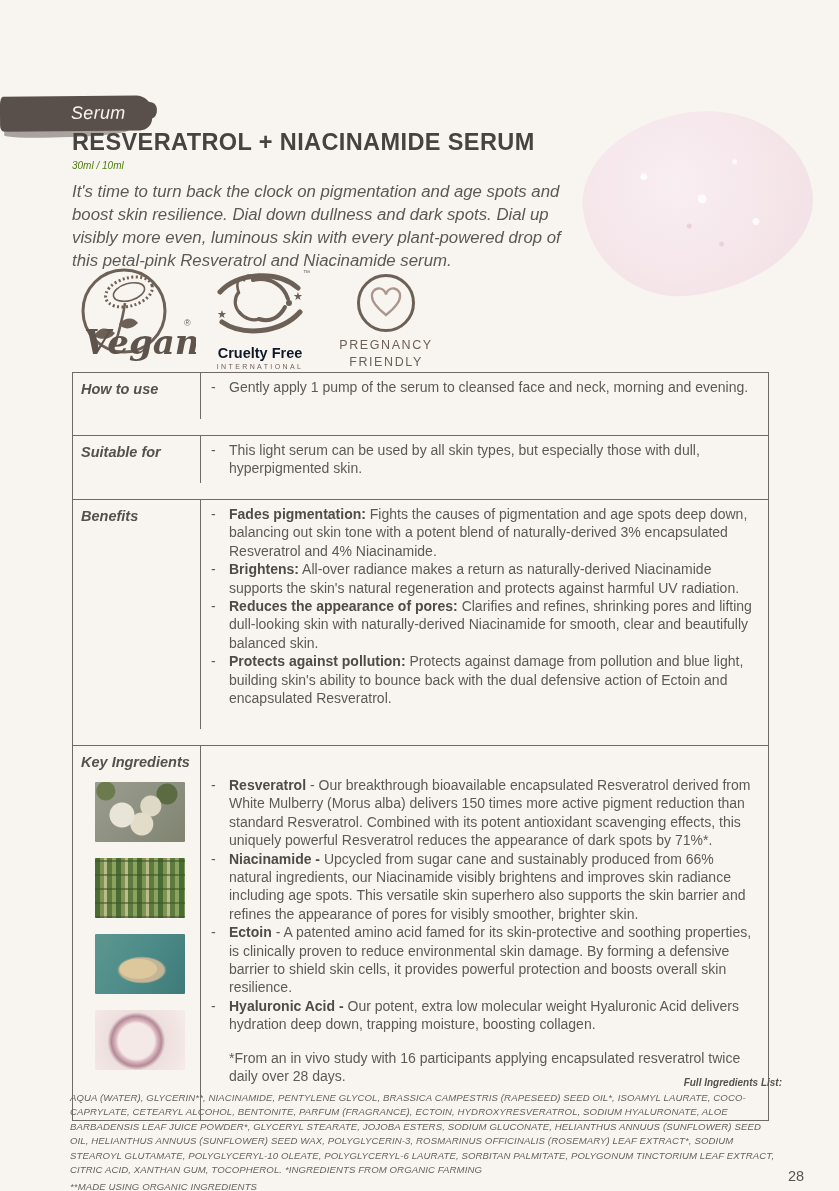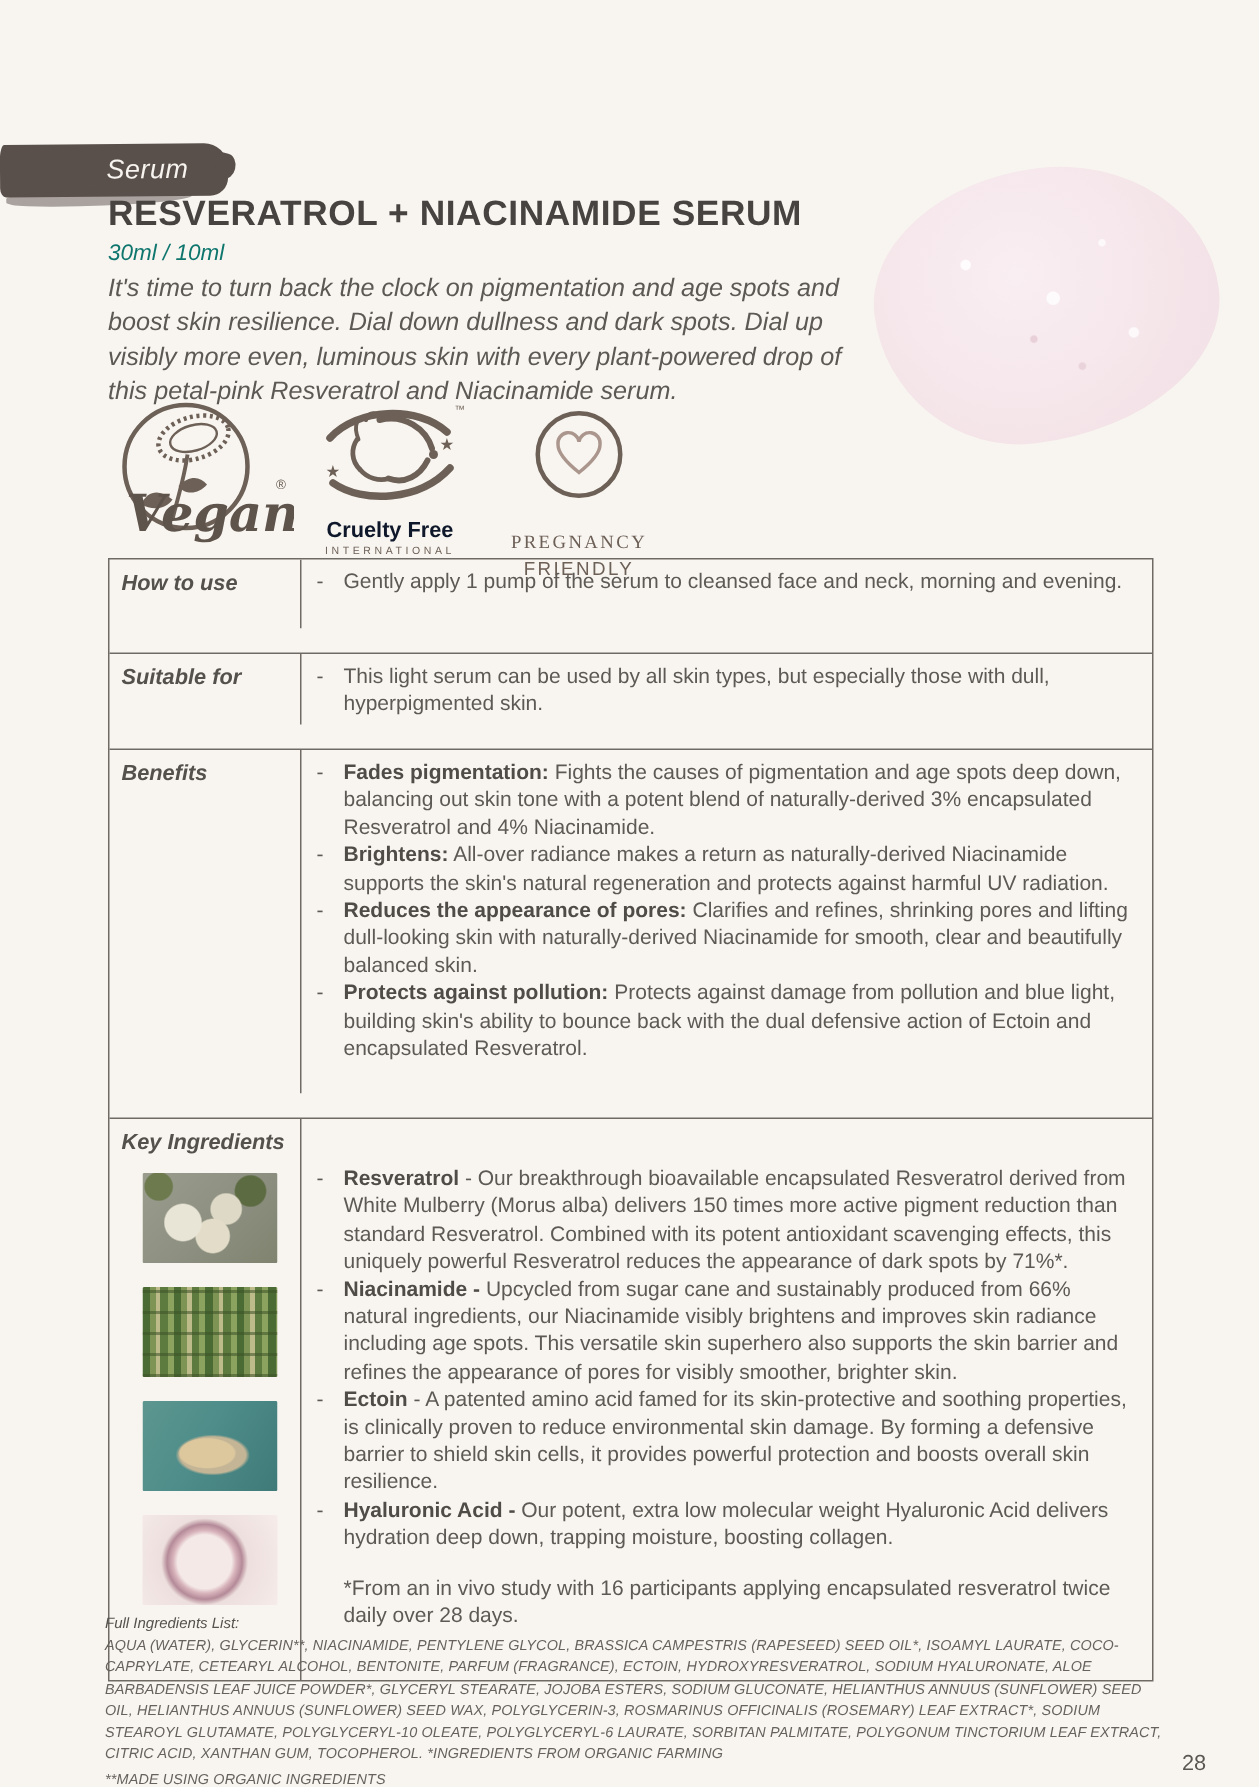--- a/index.html
+++ b/index.html
@@ -54,40 +54,40 @@
     font-style:italic; font-size:18px; color:#f7f3ee; letter-spacing:.3px;
   }
 
   
   .title {
     position:absolute; left:72px; top:129px;
     font-size:23.5px; font-weight:bold; letter-spacing:.4px; color:#474340;
   }
   .sizes {
     position:absolute; left:72px; top:160px;
-    font-style:italic; font-size:15px; color:#0f766e;
+    font-style:italic; font-size:10px; color:#4d7c0f;
   }
   .description {
     position:absolute; left:72px; top:180px; width:508px;
     font-style:italic; font-size:16.8px; line-height:23px; color:#5c5853;
   }
 
   
   .badges { position:absolute; left:68px; top:266px; display:flex; align-items:flex-start; }
   .vegan-badge { width:128px; }
   .bunny-badge { width:108px; margin-left:10px; text-align:center; }
   .bunny-name { font-size:14.5px; font-weight:bold; color:#0f172a; margin-top:1px; }
   .bunny-sub { font-size:7px; letter-spacing:2.4px; color:#6d6057; margin-top:2px; }
   .preg-badge { width:104px; margin-left:20px; text-align:center; padding-top:8px; }
   .preg-circle {
     width:58px; height:58px; border:3px solid #6d6057; border-radius:50%;
     margin:0 auto; display:flex; align-items:center; justify-content:center;
   }
   .preg-line { font-size:12.5px; letter-spacing:1.6px; color:#6d6057; margin-top:3px; }
-  .preg-line.first { margin-top:22px;font-family:Liberation Serif, serif; }
+  .preg-line.first { margin-top:6px; }
 
   
   .info-table {
     position:absolute; left:72px; top:372px; width:697px;
     border:1px solid #6f6a64;
   }
   .row { display:grid; grid-template-columns:127px 1fr; overflow:hidden; }
   .row + .row { border-top:1px solid #6f6a64;margin-top:16px; }
   .row-how { height:46px; }
   .row-suitable { height:48px; }
@@ -130,21 +130,21 @@
       radial-gradient(ellipse 40px 22px at 52% 60%, #c3b596 0 55%, rgba(0,0,0,0) 62%),
       linear-gradient(120deg, #5d968f 0%, #4e8d8a 45%, #3f7a78 100%);
   }
   .img-serum {
     background:
       radial-gradient(circle at 46% 52%, #f4e9e7 0 18px, #d8b4bc 21px, #b48a98 25px, #eddfdd 29px, #f6ecea 100%);
   }
 
   
   .footer { position:absolute; left:70px; top:1077px; width:712px; }
-  .footer-title { font-style:italic; font-weight:normal; font-size:10px; color:#55514c; }
+  .footer-title { font-style:italic; font-weight:bold; font-size:10px; color:#55514c;text-align:right; }
   .footer-list { margin-top:3px; font-style:italic; font-size:9.6px; line-height:14.4px; letter-spacing:.1px; color:#67625d; }
   .page-number { position:absolute; left:788px; top:1140px; font-size:14.5px; color:#5a5651;margin-top:28px; }
 </style>
 </head>
 <body>
 
 <div class="page">
 
   <div class="serum-drop"></div>
 

